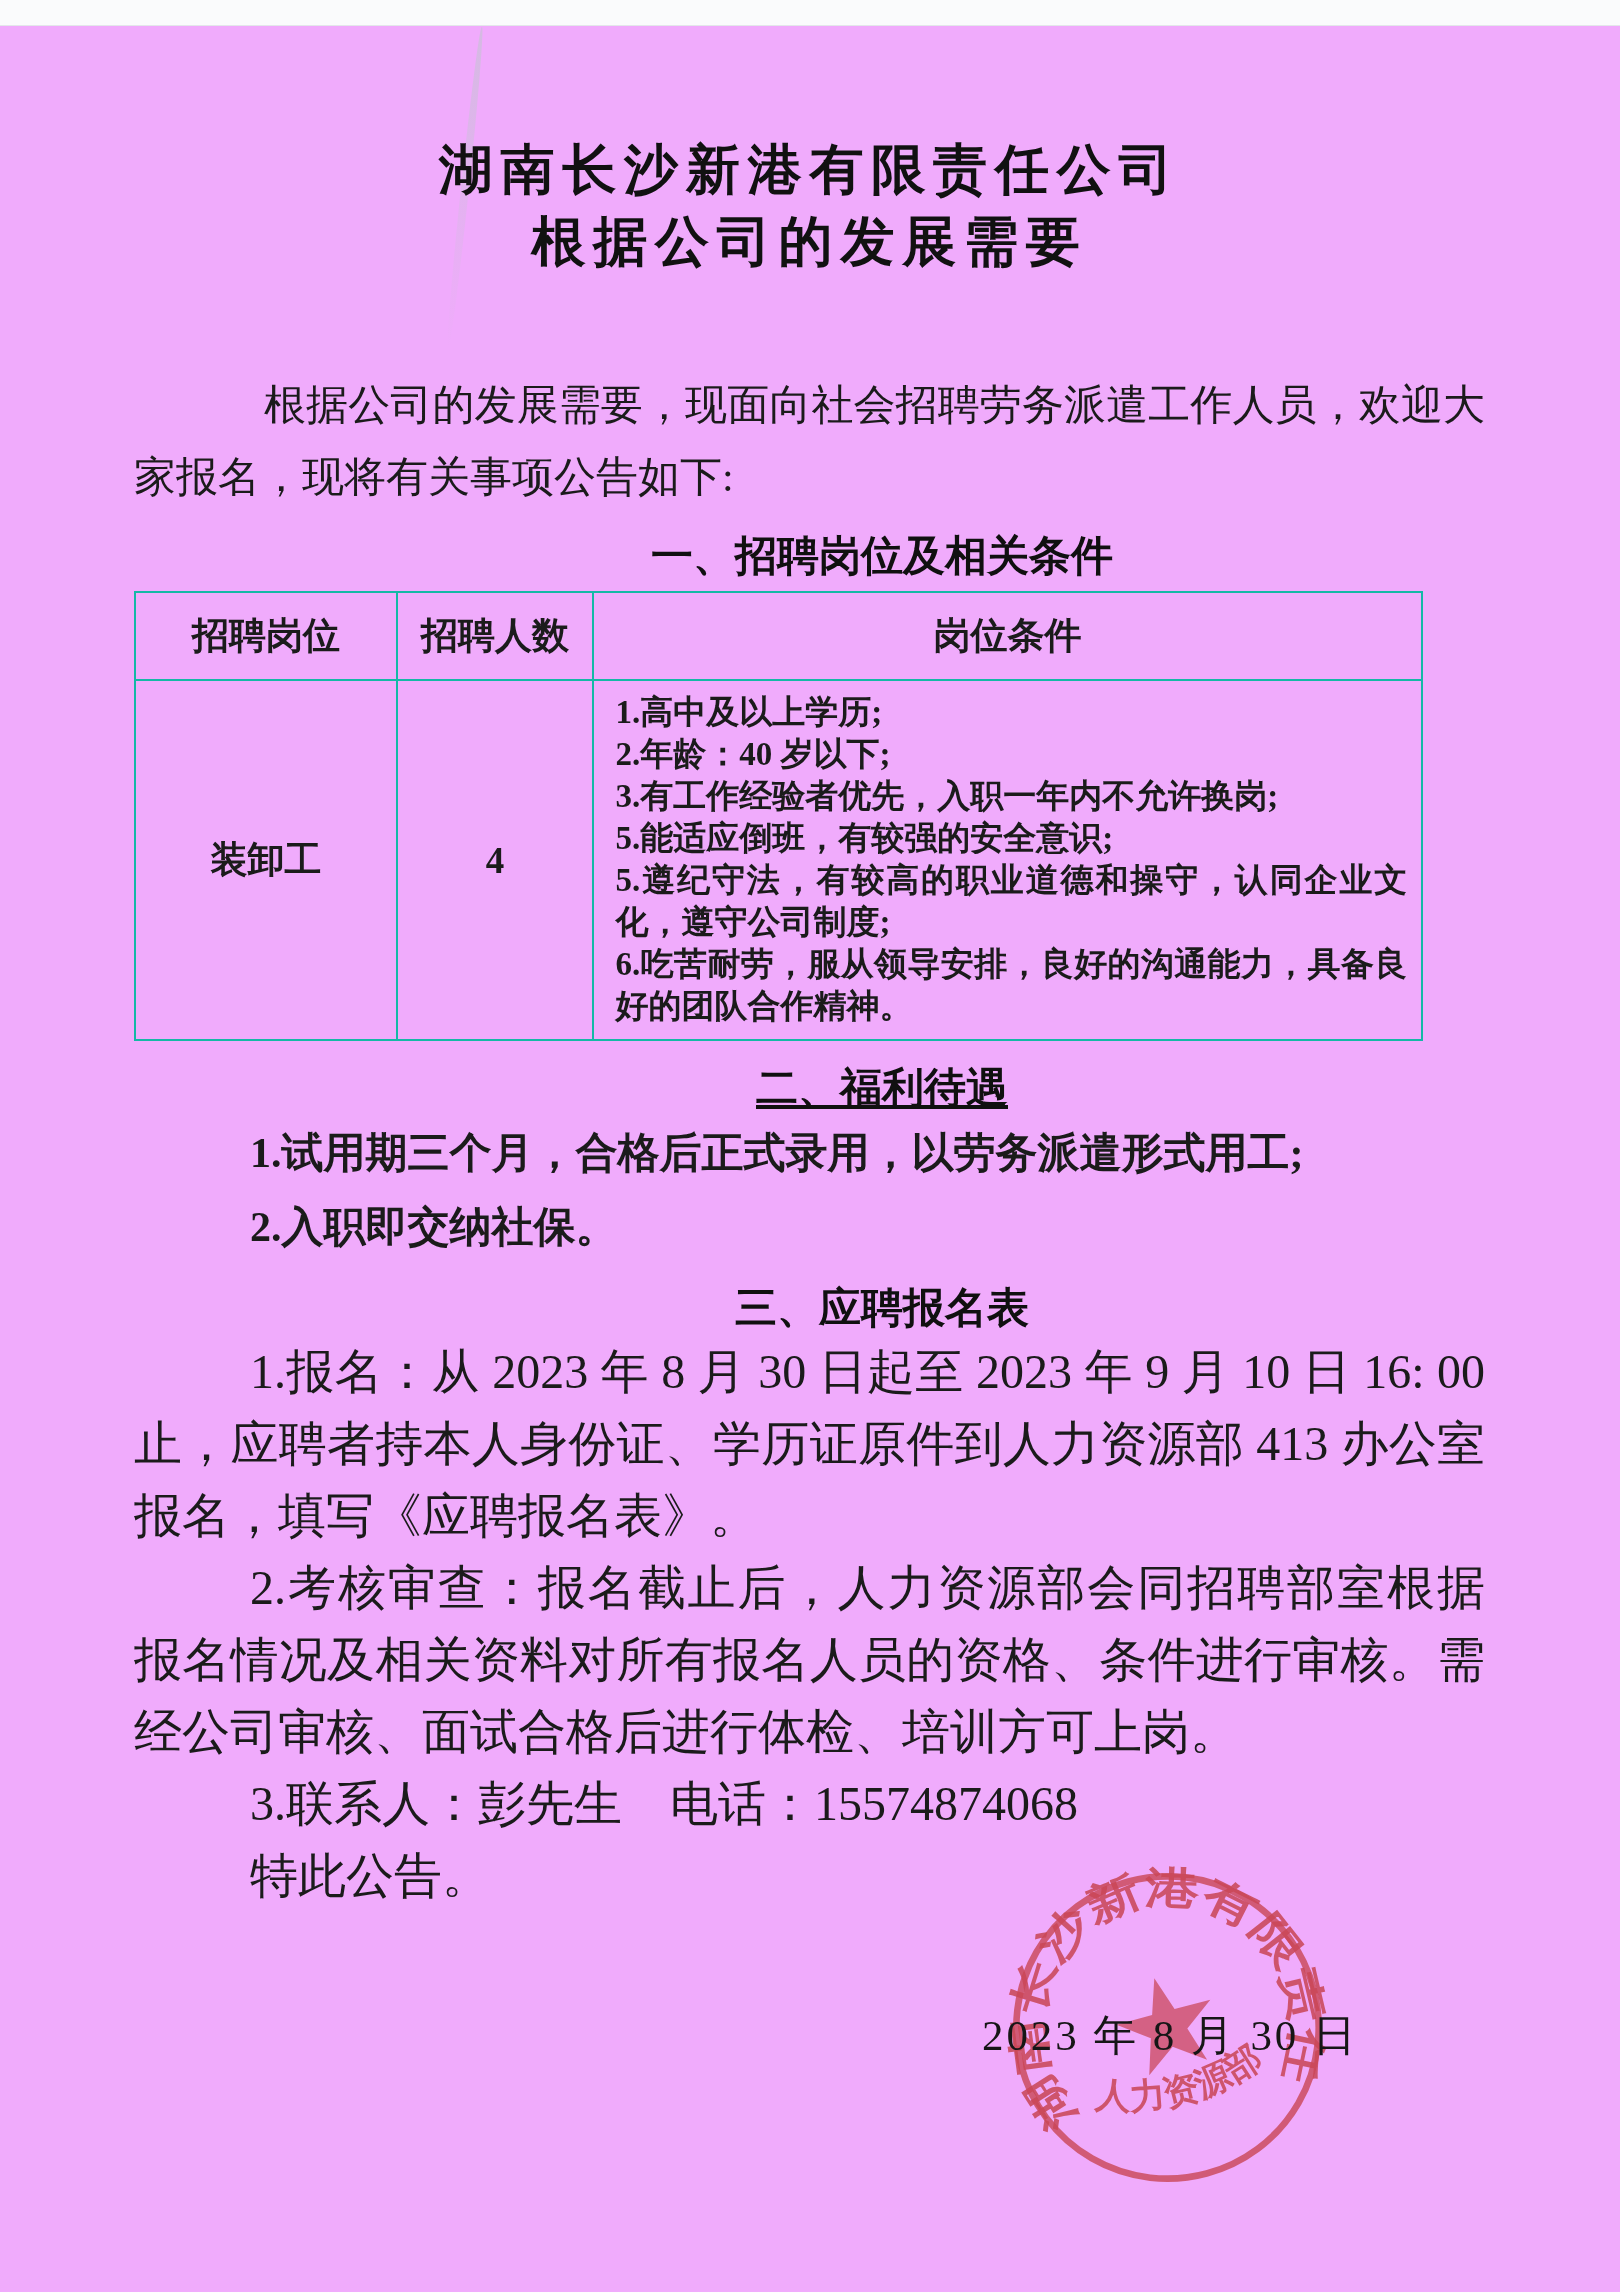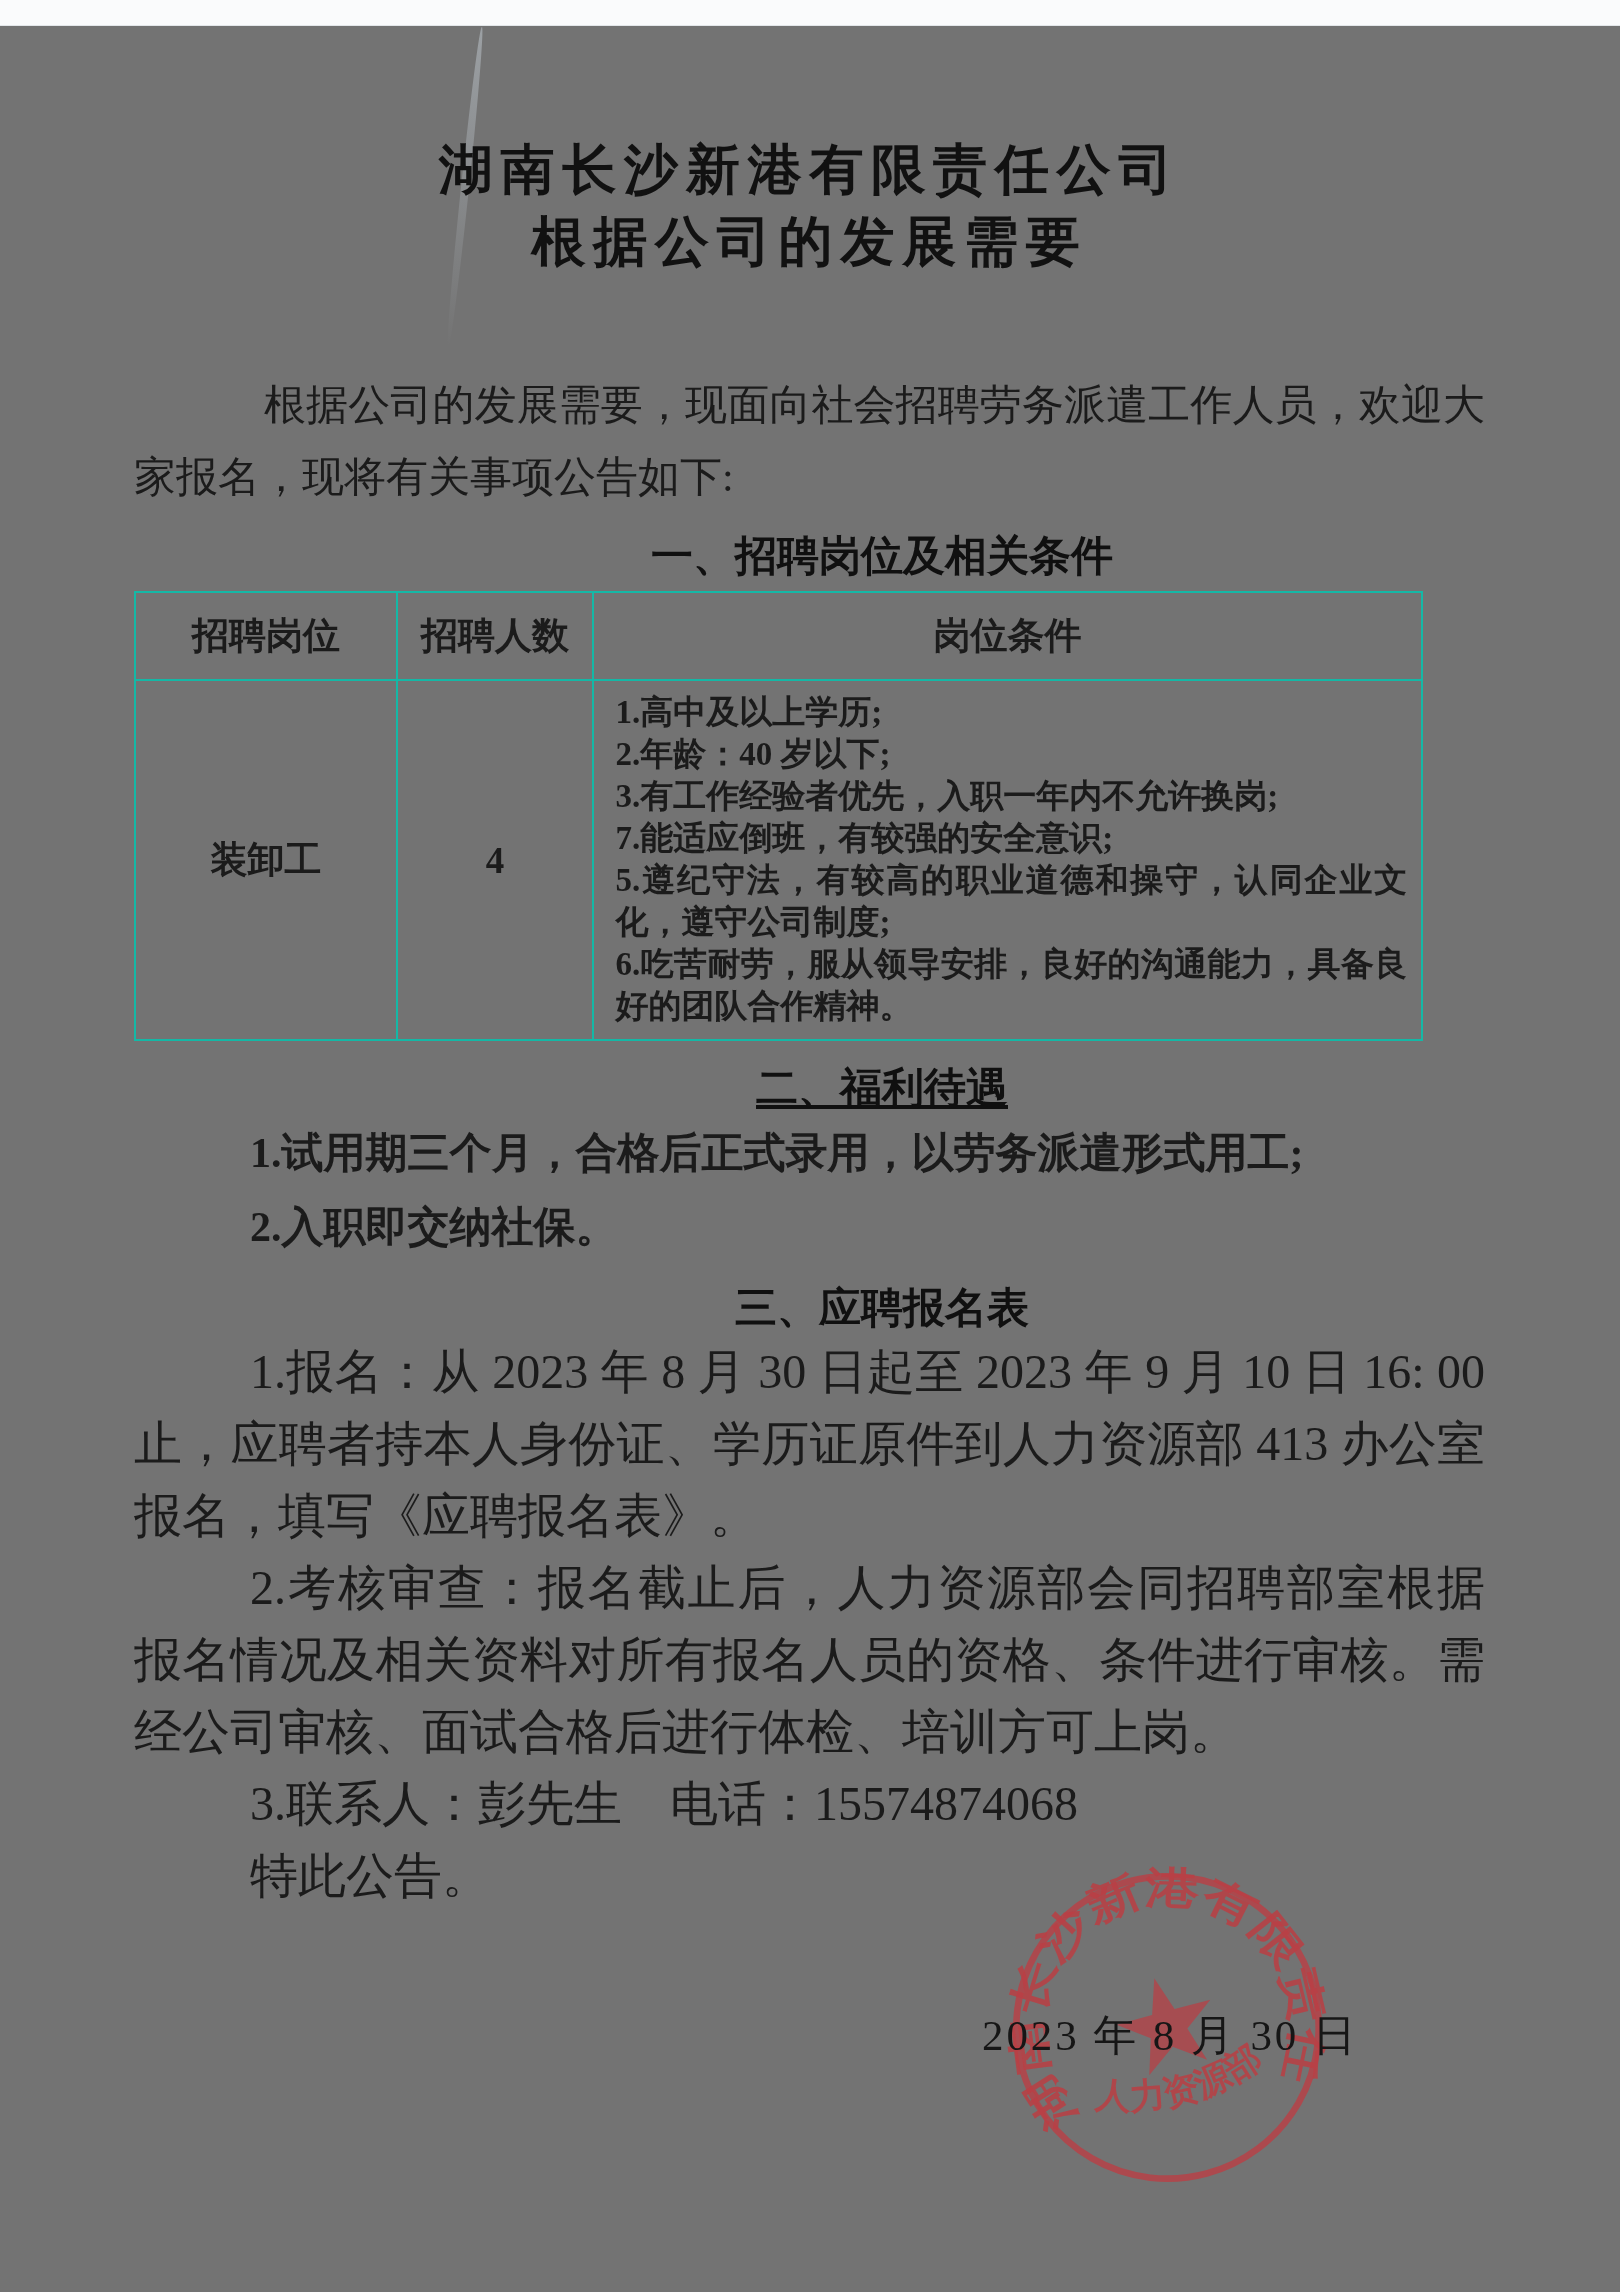--- a/index.html
+++ b/index.html
@@ -2,21 +2,21 @@
 <html><head>
 <meta charset="utf-8">
 <style>
   * { margin: 0; padding: 0; box-sizing: border-box; }
   html, body { background: #cfd4d8; }
   .page {
     position: relative;
     width: 1620px;
     height: 2293px;
     margin: 0 auto;
-    background: #737373;
+    background: #f0abfc;
     overflow: hidden;
     color: #1b1b1b;
     font-family: "Liberation Serif", serif;
   }
   .top-strip {
     position: absolute; top: 0; left: 0; right: 0; height: 25.5px;
     background: #fafbfc;
     border-bottom: 1px solid #e3e7ea;
   }
   .crease {
@@ -151,21 +151,21 @@
         </tr>
       </thead>
       <tbody>
         <tr>
           <td class="center-cell">装卸工</td>
           <td class="center-cell">4</td>
           <td class="cond-cell">
             <div class="cond-line">1.高中及以上学历;</div>
             <div class="cond-line">2.年龄：40 岁以下;</div>
             <div class="cond-line">3.有工作经验者优先，入职一年内不允许换岗;</div>
-            <div class="cond-line">7.能适应倒班，有较强的安全意识;</div>
+            <div class="cond-line">5.能适应倒班，有较强的安全意识;</div>
             <div class="cond-line">5.遵纪守法，有较高的职业道德和操守，认同企业文化，遵守公司制度;</div>
             <div class="cond-line">6.吃苦耐劳，服从领导安排，良好的沟通能力，具备良好的团队合作精神。</div>
           </td>
         </tr>
       </tbody>
     </table>
 
     <h2 class="sec sec2">二、福利待遇</h2>
     <p class="item">1.试用期三个月，合格后正式录用，以劳务派遣形式用工;</p>
     <p class="item">2.入职即交纳社保。</p>

